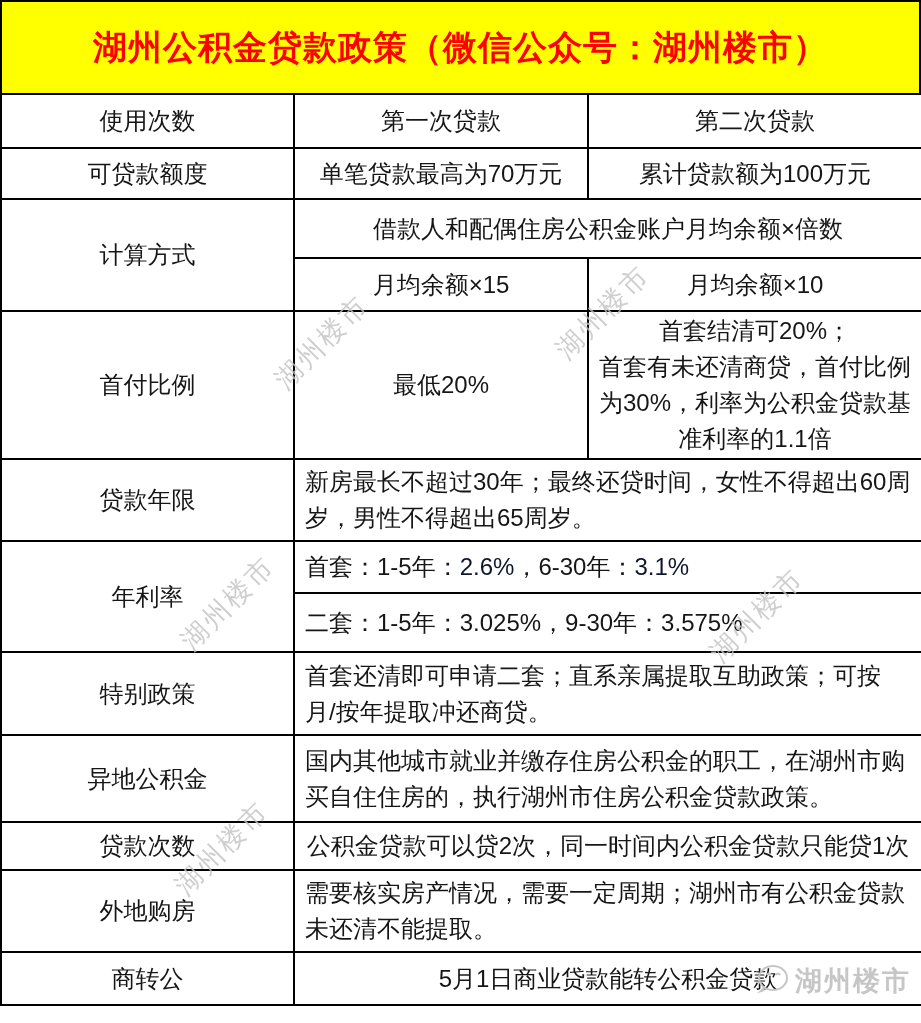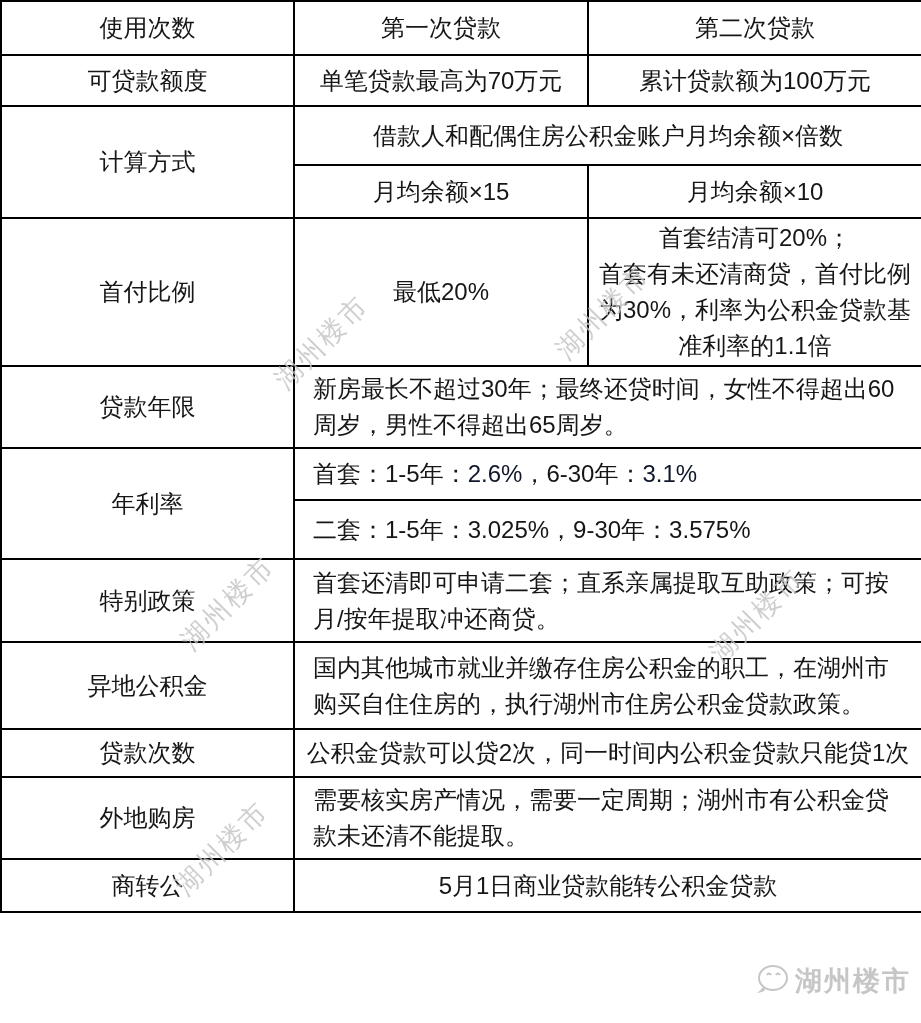--- a/index.html
+++ b/index.html
@@ -17,41 +17,44 @@
     color:#fe0000; font-size:34px; font-weight:bold; letter-spacing:1px;
   }
   table.policy {
     border-collapse:collapse; table-layout:fixed; width:921px;
   }
   table.policy td {
     box-sizing:border-box; border:2px solid #000; font-size:24px;
     vertical-align:middle; line-height:1.5; overflow:hidden;
   }
   td.c { text-align:center;border-radius:24px; }
-  td.l { text-align:left; padding:4px 18px; }
+  td.l { text-align:left; padding:4px 10px; }
   td.pre { white-space:pre-line; }
   .red { color:#0f172a; }
   .wm {
     position:absolute; transform:translate(-50%,-50%) rotate(-45deg);
     font-size:27px; color:#c3c3c3; opacity:0.8; letter-spacing:3px;
     white-space:nowrap; pointer-events:none; z-index:5;
   }
   .logo {
     position:absolute; right:10px; top:963px; z-index:6;
     display:flex; align-items:center; gap:5px;
     color:#c6c6c6; font-size:27px; font-weight:bold; letter-spacing:2px;
     text-shadow:1px 1px 0 #ffffff;
   }
   .logo svg { display:block; }
 </style>
 </head>
 <body>
 
 <div class="page">
 
+  <div class="title-bar">
+    <div class="title">湖州公积金贷款政策（微信公众号：湖州楼市）</div>
+  </div>
 
   <table class="policy">
     <colgroup>
       <col style="width:293px">
         <col style="width:294px">
         <col style="width:334px">
     </colgroup>
     <tbody>
       <tr style="height:54px">
         <td class="c">使用次数</td>

